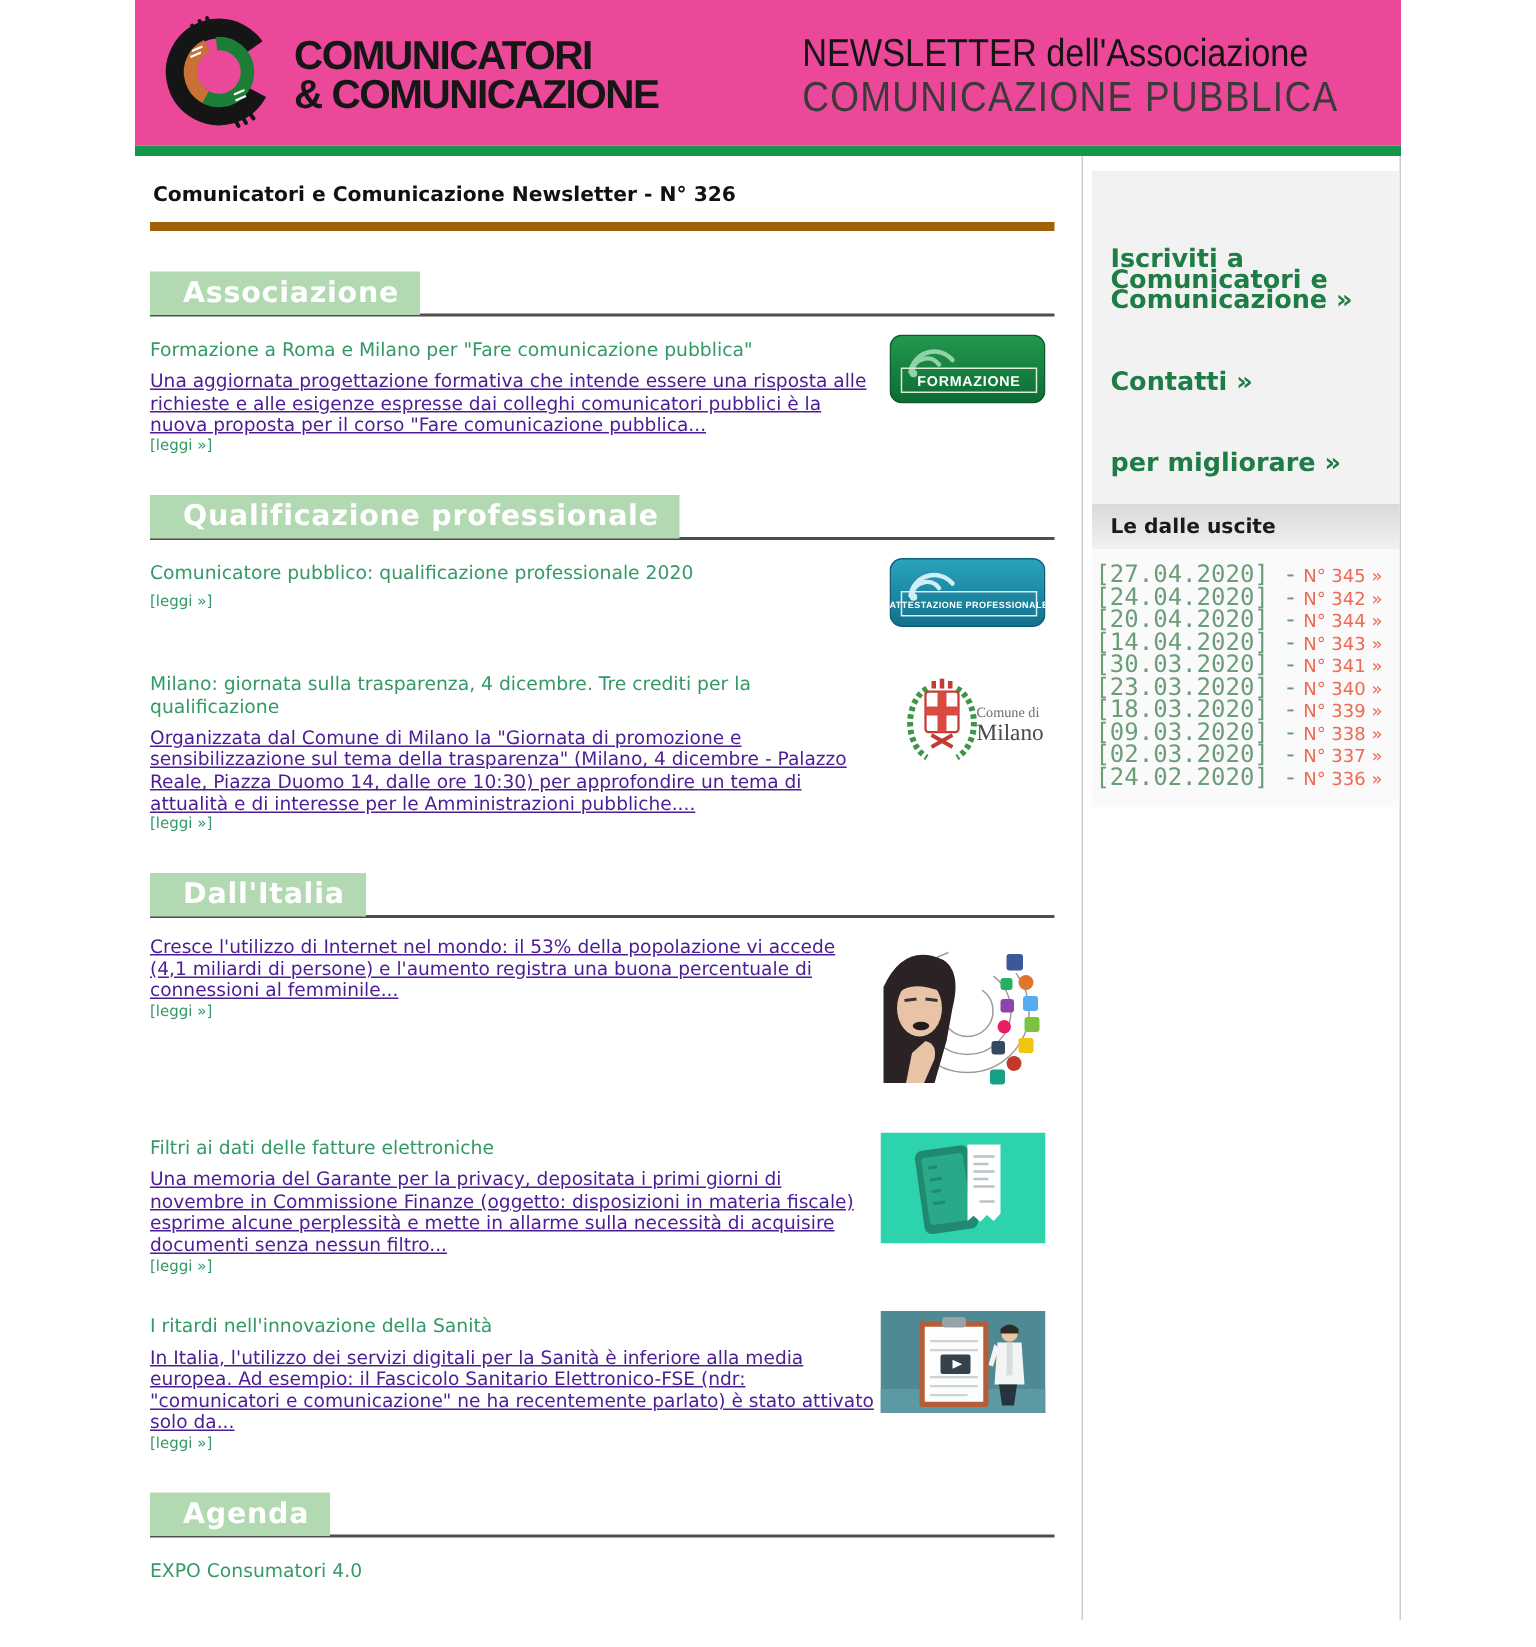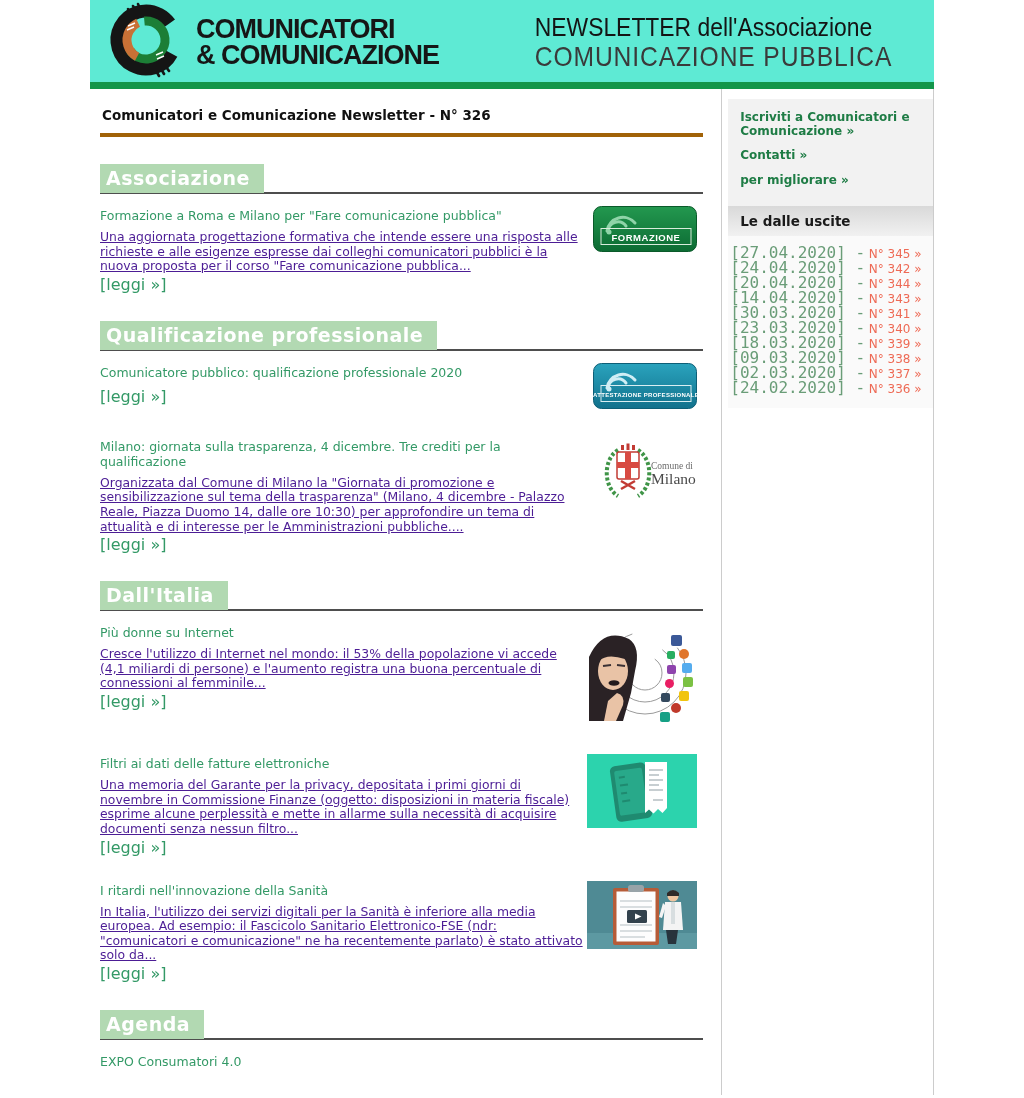--- a/index.html
+++ b/index.html
@@ -1,52 +1,52 @@
 <!DOCTYPE html>
 <html><head>
 <meta charset="utf-8">
 <style>
   * { box-sizing: border-box; }
   body { margin:0; background:#ffffff; font-family:"DejaVu Sans","Liberation Sans",sans-serif; color:#333; }
   .page { width:844px; margin:0 0 0 90px; }
 
   
-  .header { display:flex; align-items:center; height:82px; padding:6px 0 4px 16px; background:#5eead4; }
+  .header { display:flex; align-items:center; height:97px; padding:6px 0 4px 16px; background:#ec4899; }
   .logo { flex:0 0 auto; }
   .brand { margin-left:10px; font-weight:bold; font-size:27px; line-height:26px; letter-spacing:-1px; color:#161616; font-family:"Liberation Sans",sans-serif; }
   .header-right { margin-left:auto; margin-right:42px; white-space:nowrap; transform:scaleX(0.88); transform-origin:100% 50%; }
   .hr1 { font-size:26px; color:#141414; line-height:30px; font-family:"Liberation Sans",sans-serif; }
   .hr2 { font-size:28px; color:#3a3a3a; line-height:30px; letter-spacing:1px; font-family:"Liberation Sans",sans-serif; font-weight:300; }
   .green-bar { height:7px; background:#12964a; }
 
   
   .content { display:flex; min-height:956px; border-right:1px solid #cccccc; align-items:stretch; }
   .main { width:636px; padding:8px 18px 0 10px; border-right:1px solid #cccccc; }
   .sidebar { width:206px; margin-left:6px; padding-top:10px; }
 
-  .nl-title { font-size:13.5px; font-weight:bold; color:#111; padding:10px 0 10px 2px; border-bottom:4px solid #a16207; }
+  .nl-title { font-size:13.5px; font-weight:bold; color:#111; padding:10px 0 10px 2px; border-bottom:6px solid #a16207; }
 
   .section { margin-top:26px; }
   .section:first-of-type { margin-top:6px; }
   .section-h { border-bottom:2px solid #4e4e4e; line-height:0; }
-  .section-h span { display:inline-block; background:#b2d9b2; color:#ffffff; font-size:19px; font-weight:bold; line-height:29px; padding:0 14px 0 6px; letter-spacing:0.5px; position:relative; top:1px; }
+  .section-h span { display:inline-block; background:#b2d9b2; color:#ffffff; font-size:19px; font-weight:bold; line-height:29px; padding:0 14px 0 22px; letter-spacing:0.5px; position:relative; top:1px; }
 
   .article { display:flex; margin:12px 0 24px; }
   .article .txt { width:484px; }
   .article .thumb { margin-left:auto; margin-right:6px; flex:0 0 auto; }
   .a-title { color:#339966; font-size:12.5px; margin:2px 0 7px; cursor:pointer; }
   .a-body { color:#4c1d95; font-size:12.4px; line-height:14.6px;text-decoration:underline; }
-  .a-link { color:#339966; font-size:16px; margin-top:1px; cursor:pointer; }
+  .a-link { color:#339966; font-size:10px; margin-top:1px; cursor:pointer; }
 
   .event { margin:14px 0 26px; }
   .e-title { color:#339966; font-size:12.5px; margin-bottom:8px; cursor:pointer; }
 
   
   .side-links { background:#f2f2f2; padding:12px 8px 8px 12px; }
-  .side-link { color:#1e7c45; font-weight:bold; font-size:12px; line-height:13.5px; margin-bottom:11px; cursor:pointer; }
+  .side-link { color:#1e7c45; font-weight:bold; font-size:17px; line-height:13.5px; margin-bottom:11px; cursor:pointer;margin-top:41px; }
   .side-band { background:linear-gradient(#d9d9d9,#f1f1f1); font-weight:bold; font-size:13.5px; color:#1a1a1a; padding:7px 0 7px 12px; }
   .side-list { background:#fafafa; padding:10px 0 12px 2px; }
   .issue { font-size:11.5px; line-height:14px; cursor:pointer; white-space:nowrap; }
   .i-date { color:#6a9d78; font-family:"DejaVu Sans Mono","Liberation Mono",monospace; font-size:16px; }
   .i-num { color:#ee6a55; font-size:12px; }
 </style>
 </head>
 <body>
 
 <div class="page">
@@ -171,21 +171,20 @@
             </svg>
           </div>
         </div>
       </div>
 
       <div class="section">
         <div class="section-h"><span>Dall'Italia</span></div>
 
         <div class="article">
           <div class="txt">
-            <div class="a-title">Più donne su Internet</div>
             <div class="a-body">Cresce l'utilizzo di Internet nel mondo: il 53% della popolazione vi accede (4,1 miliardi di persone) e l'aumento registra una buona percentuale di connessioni al femminile...</div>
             <div class="a-link">[leggi »]</div>
           </div>
           <div class="thumb">
             <svg width="110" height="103" viewBox="0 0 110 103">
               <rect width="110" height="103" fill="#ffffff"></rect>
               <g fill="none" stroke="#9b9b9b" stroke-width="1">
                 <circle cx="58" cy="50" r="17" stroke-dasharray="70 20"></circle>
                 <circle cx="58" cy="50" r="29" stroke-dasharray="120 35"></circle>
                 <circle cx="58" cy="50" r="41" stroke-dasharray="180 50"></circle>

